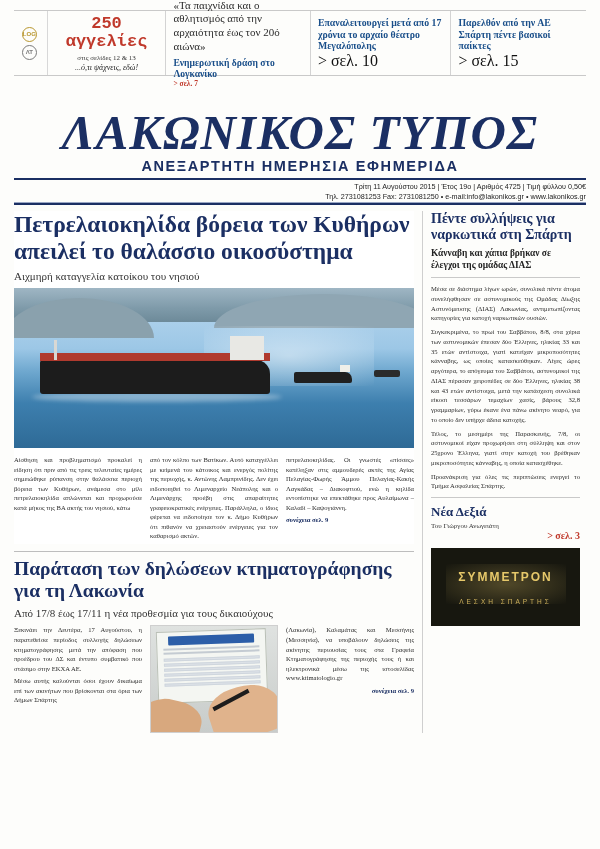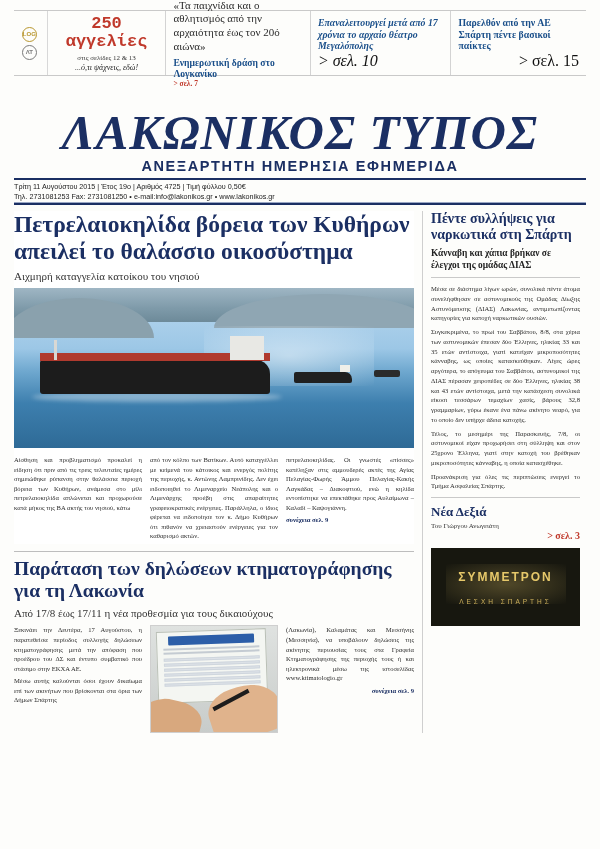--- a/index.html
+++ b/index.html
@@ -44,36 +44,36 @@
     font-size: 6px; color:#b9972f; font-weight: bold;
     font-family:"Liberation Sans", sans-serif;
   }
   .logo-circle.dark { border-color:#7a7a7a; color:#7a7a7a; }
 
   .teaser-cell {
     padding: 4px 7px 3px 7px;
     border-right: 1px solid #d3d3d3;
     display: flex; flex-direction: column; justify-content: center;
   }
-  .teaser-cell:last-child { border-right: none; align-items: flex-end; }
+  .teaser-cell:last-child { border-right: none; }
   .t-ads { width: 120px; text-align: center; }
   .t-ads .big {
     font-size: 17px; font-weight: bold; color: #c0392b;
     font-family: Liberation Mono, monospace; line-height: 1.05;
   }
   .t-ads .sub { font-size: 7px; color:#333; margin-top:3px; line-height:1.2; }
   .t-ads .sub2 { font-size: 8px; color:#222; font-style: italic; margin-top:1px;}
 
   .t-col { width: 146px; }
   .t-col .quote { font-size: 11px; color:#2b2b2b; line-height: 1.25; }
   .t-col .lead {
     font-size: 9.6px; font-weight: bold; color: #1a4f8a; line-height: 1.18; margin-top: 3px;
   }
   .t-col .pg { font-size: 7.5px; color:#c0392b; font-weight: bold; }
-  .t-col2 { width: 142px; font-style: italic; }
+  .t-col2 { width: 142px; }
   .t-col2 .lead { font-size: 9.8px; font-weight: bold; color:#1a4f8a; line-height:1.2; }
   .t-col3 { width: 136px; }
   .t-col3 .lead { font-size: 9.8px; font-weight: bold; color:#1a4f8a; line-height:1.2; }
 
   
   .masthead { text-align: center; position: relative; padding-top: 4px; margin-top: 29px; }
   .masthead .title {
     font-size: 49px;
     letter-spacing: 1px;
     font-weight: bold;
@@ -86,21 +86,21 @@
   .masthead .subtitle {
     font-size: 14.5px;
     letter-spacing: 1.6px;
     color: #1b2f63;
     font-weight: bold;
     margin-top: 1px;
     font-family: "Liberation Sans", sans-serif;
   }
   .mast-rule { border-top: 2px solid #1b2f63; margin: 4px 0 0 0; }
   .mast-info {
-    font-size: 7.2px; color:#222; text-align:left; padding: 2px 0 1px 0;
+    font-size: 7.2px; color:#222; text-align:right; padding: 2px 0 1px 0;
     font-family: "Liberation Sans", sans-serif;
   }
   .mast-info .line2 { margin-top:1px; }
   .mast-rule2 { border-top: 1px solid #9aa7c4; border-bottom: 2px solid #1b2f63; height:2px; margin-bottom: 6px;}
 
   
   .body-grid { display: flex; gap: 8px; }
   .col-main { width: 400px; }
   .col-side { width: 158px; border-left: 1px solid #cfcfcf; padding-left: 8px; }
 

